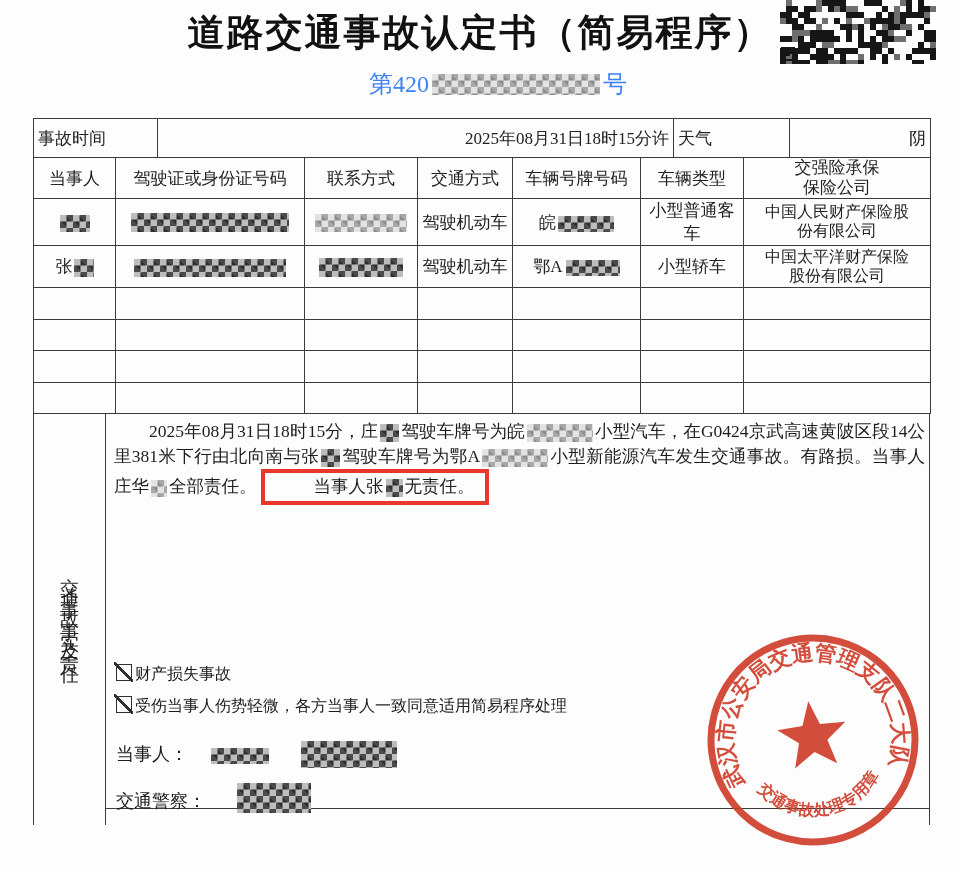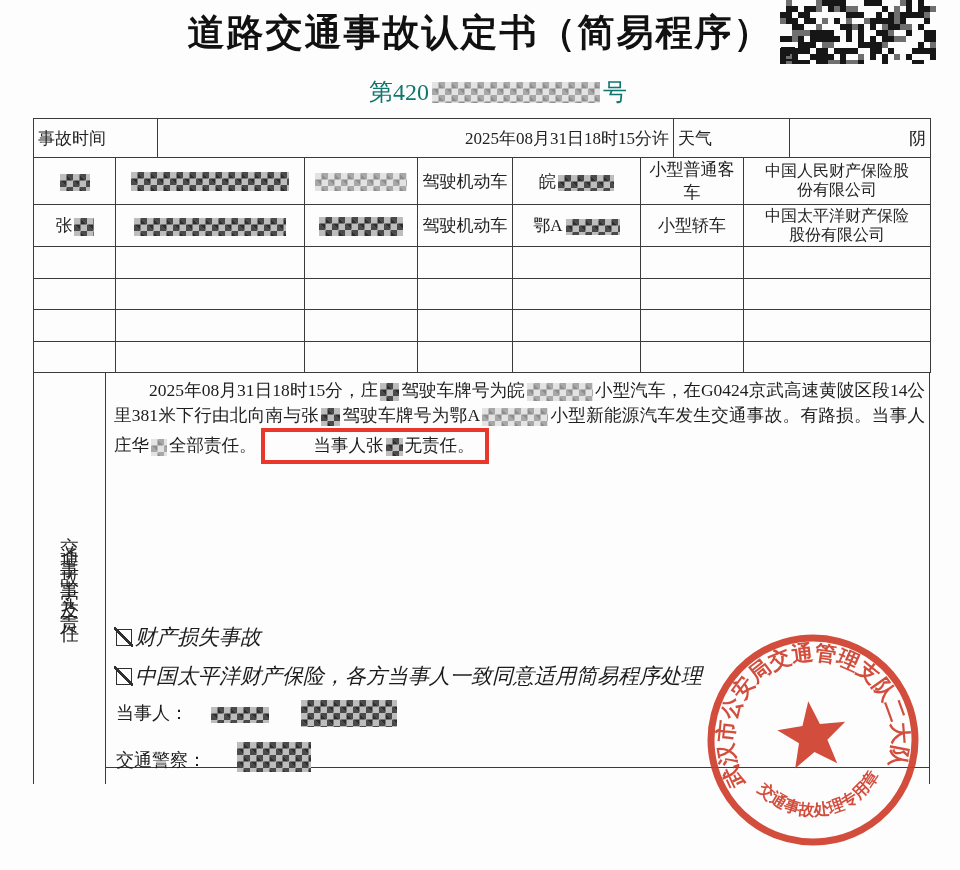--- a/index.html
+++ b/index.html
@@ -7,22 +7,22 @@
     position:relative;width:960px;height:870px;background:#fdfdfd;overflow:hidden;
     font-family:"Liberation Serif","DejaVu Serif",serif;color:#1c1c1c;
   }
   
   .title{
     position:absolute;top:8px;left:0;width:960px;text-align:center;
     font-family:"Liberation Sans","DejaVu Sans",sans-serif;
     font-weight:700;font-size:37px;letter-spacing:2px;color:#111;
   }
   .subtitle{
-    position:absolute;top:76px;left:0;width:960px;text-align:center;
-    font-size:24px;color:#0f766e;padding-left:36px;box-sizing:border-box;
+    position:absolute;top:68px;left:0;width:960px;text-align:center;
+    font-size:24px;color:#3b82f6;padding-left:36px;box-sizing:border-box;
   }
   .qr{position:absolute;top:0;left:780px;width:157px;height:64px;}
   
   .mosaic{
     display:inline-block;vertical-align:middle;
     background-image:
       linear-gradient(45deg,#a8a8a8 25%,transparent 25%,transparent 75%,#a8a8a8 75%),
       linear-gradient(45deg,#8d8d8d 25%,#e3e3e3 25%,#e3e3e3 75%,#8d8d8d 75%);
     background-size:13px 13px;background-position:0 0,6.5px 6.5px;
   }
@@ -53,21 +53,21 @@
   .fact-content{position:relative;flex:1;}
   .fact-paragraph{
     position:absolute;top:5px;left:8px;right:4px;margin:0;
     font-size:17.5px;line-height:1.43;text-indent:2em;color:#1d1d1d;text-align:justify;
   }
   .red-box{
     display:inline-block;white-space:nowrap;margin-left:4px;
     border:4px solid var(--highlight-red,#e8382b);
     padding:1px 10px 2px 14px;
   }
-  .cb-block{position:absolute;top:250px;left:10px;font-size:21px;font-style:italic;}
+  .cb-block{position:absolute;top:250px;left:10px;font-size:16px;}
   .cb-line{margin-bottom:11px;white-space:nowrap;}
   .checkbox{
     display:inline-block;position:relative;width:14px;height:15px;
     border:1.6px solid #2f2f2f;margin-right:3px;vertical-align:-2px;
   }
   .checkbox::after{
     content:"";position:absolute;left:-3px;right:-2px;top:-3px;bottom:-2px;
     background:linear-gradient(to top right,transparent 45%,#2f2f2f 45%,#2f2f2f 55%,transparent 55%);
   }
   .sign-line{position:absolute;left:10px;font-size:18px;white-space:nowrap;}
@@ -293,20 +293,30 @@
       <colgroup>
         <col style="width:82px">
           <col style="width:189px">
           <col style="width:113px">
           <col style="width:95px">
         <col style="width:128px">
           <col style="width:103px">
           <col style="width:187px">
       </colgroup>
       <tbody>
+          <tr class="hdr">
+        <td>当事人</td>
+        <td>驾驶证或身份证号码</td>
+        <td>联系方式</td>
+        <td>交通方式</td>
+        <td>车辆号牌号码</td>
+        <td>车辆类型</td>
+        <td class="wrap">交强险承保
+保险公司</td>
+      </tr>
       <tr class="rowA">
         <td><span class="mosaic dark" style="width:30px;height:17px;"></span></td>
         <td><span class="mosaic dark" style="width:158px;height:19px;"></span></td>
         <td><span class="mosaic" style="width:92px;height:18px;"></span></td>
         <td>驾驶机动车</td>
         <td class="plate-cell"><span>皖</span><span class="mosaic dark" style="width:56px;height:16px;margin-left:2px;"></span></td>
         <td>小型普通客车</td>
         <td class="wrap">中国人民财产保险股
 份有限公司</td>
       </tr>
@@ -364,21 +374,21 @@
         <span>交通事故事实及责任</span>
       </div>
       <div class="fact-content">
         <p class="fact-paragraph"><span>2025年08月31日18时15分，庄</span><span class="mosaic dark" style="width:19px;height:18px;margin:0 2px;"></span><span>驾驶车牌号为皖</span><span class="mosaic" style="width:66px;height:18px;margin:0 2px;"></span><span>小型汽车，在G0424京武高速黄陂区段14公里381米下行由北向南与张</span><span class="mosaic dark" style="width:19px;height:18px;margin:0 2px;"></span><span>驾驶车牌号为鄂A</span><span class="mosaic" style="width:66px;height:18px;margin:0 2px;"></span><span>小型新能源汽车发生交通事故。有路损。当事人庄华</span><span class="mosaic" style="width:16px;height:17px;margin:0 2px;"></span><span>全部责任。</span><span class="red-box"><span>当事人张</span><span class="mosaic dark" style="width:17px;height:18px;margin:0 2px;"></span><span>无责任。</span></span></p>
 
         <div class="cb-block">
           <div class="cb-line">
             <span class="checkbox"></span><span>财产损失事故</span>
           </div>
           <div class="cb-line">
-            <span class="checkbox"></span><span>中国太平洋财产保险，各方当事人一致同意适用简易程序处理</span>
+            <span class="checkbox"></span><span>受伤当事人伤势轻微，各方当事人一致同意适用简易程序处理</span>
           </div>
         </div>
 
         <div class="sign-line sign-police">
           <span>交通警察：</span>
           <span class="mosaic dark" style="width:74px;height:30px;margin-left:26px;vertical-align:-6px;"></span>
         </div>
         <div class="sign-line sign-party">
           <span>当事人：</span>
           <span class="mosaic dark" style="width:58px;height:16px;margin-left:18px;"></span>

